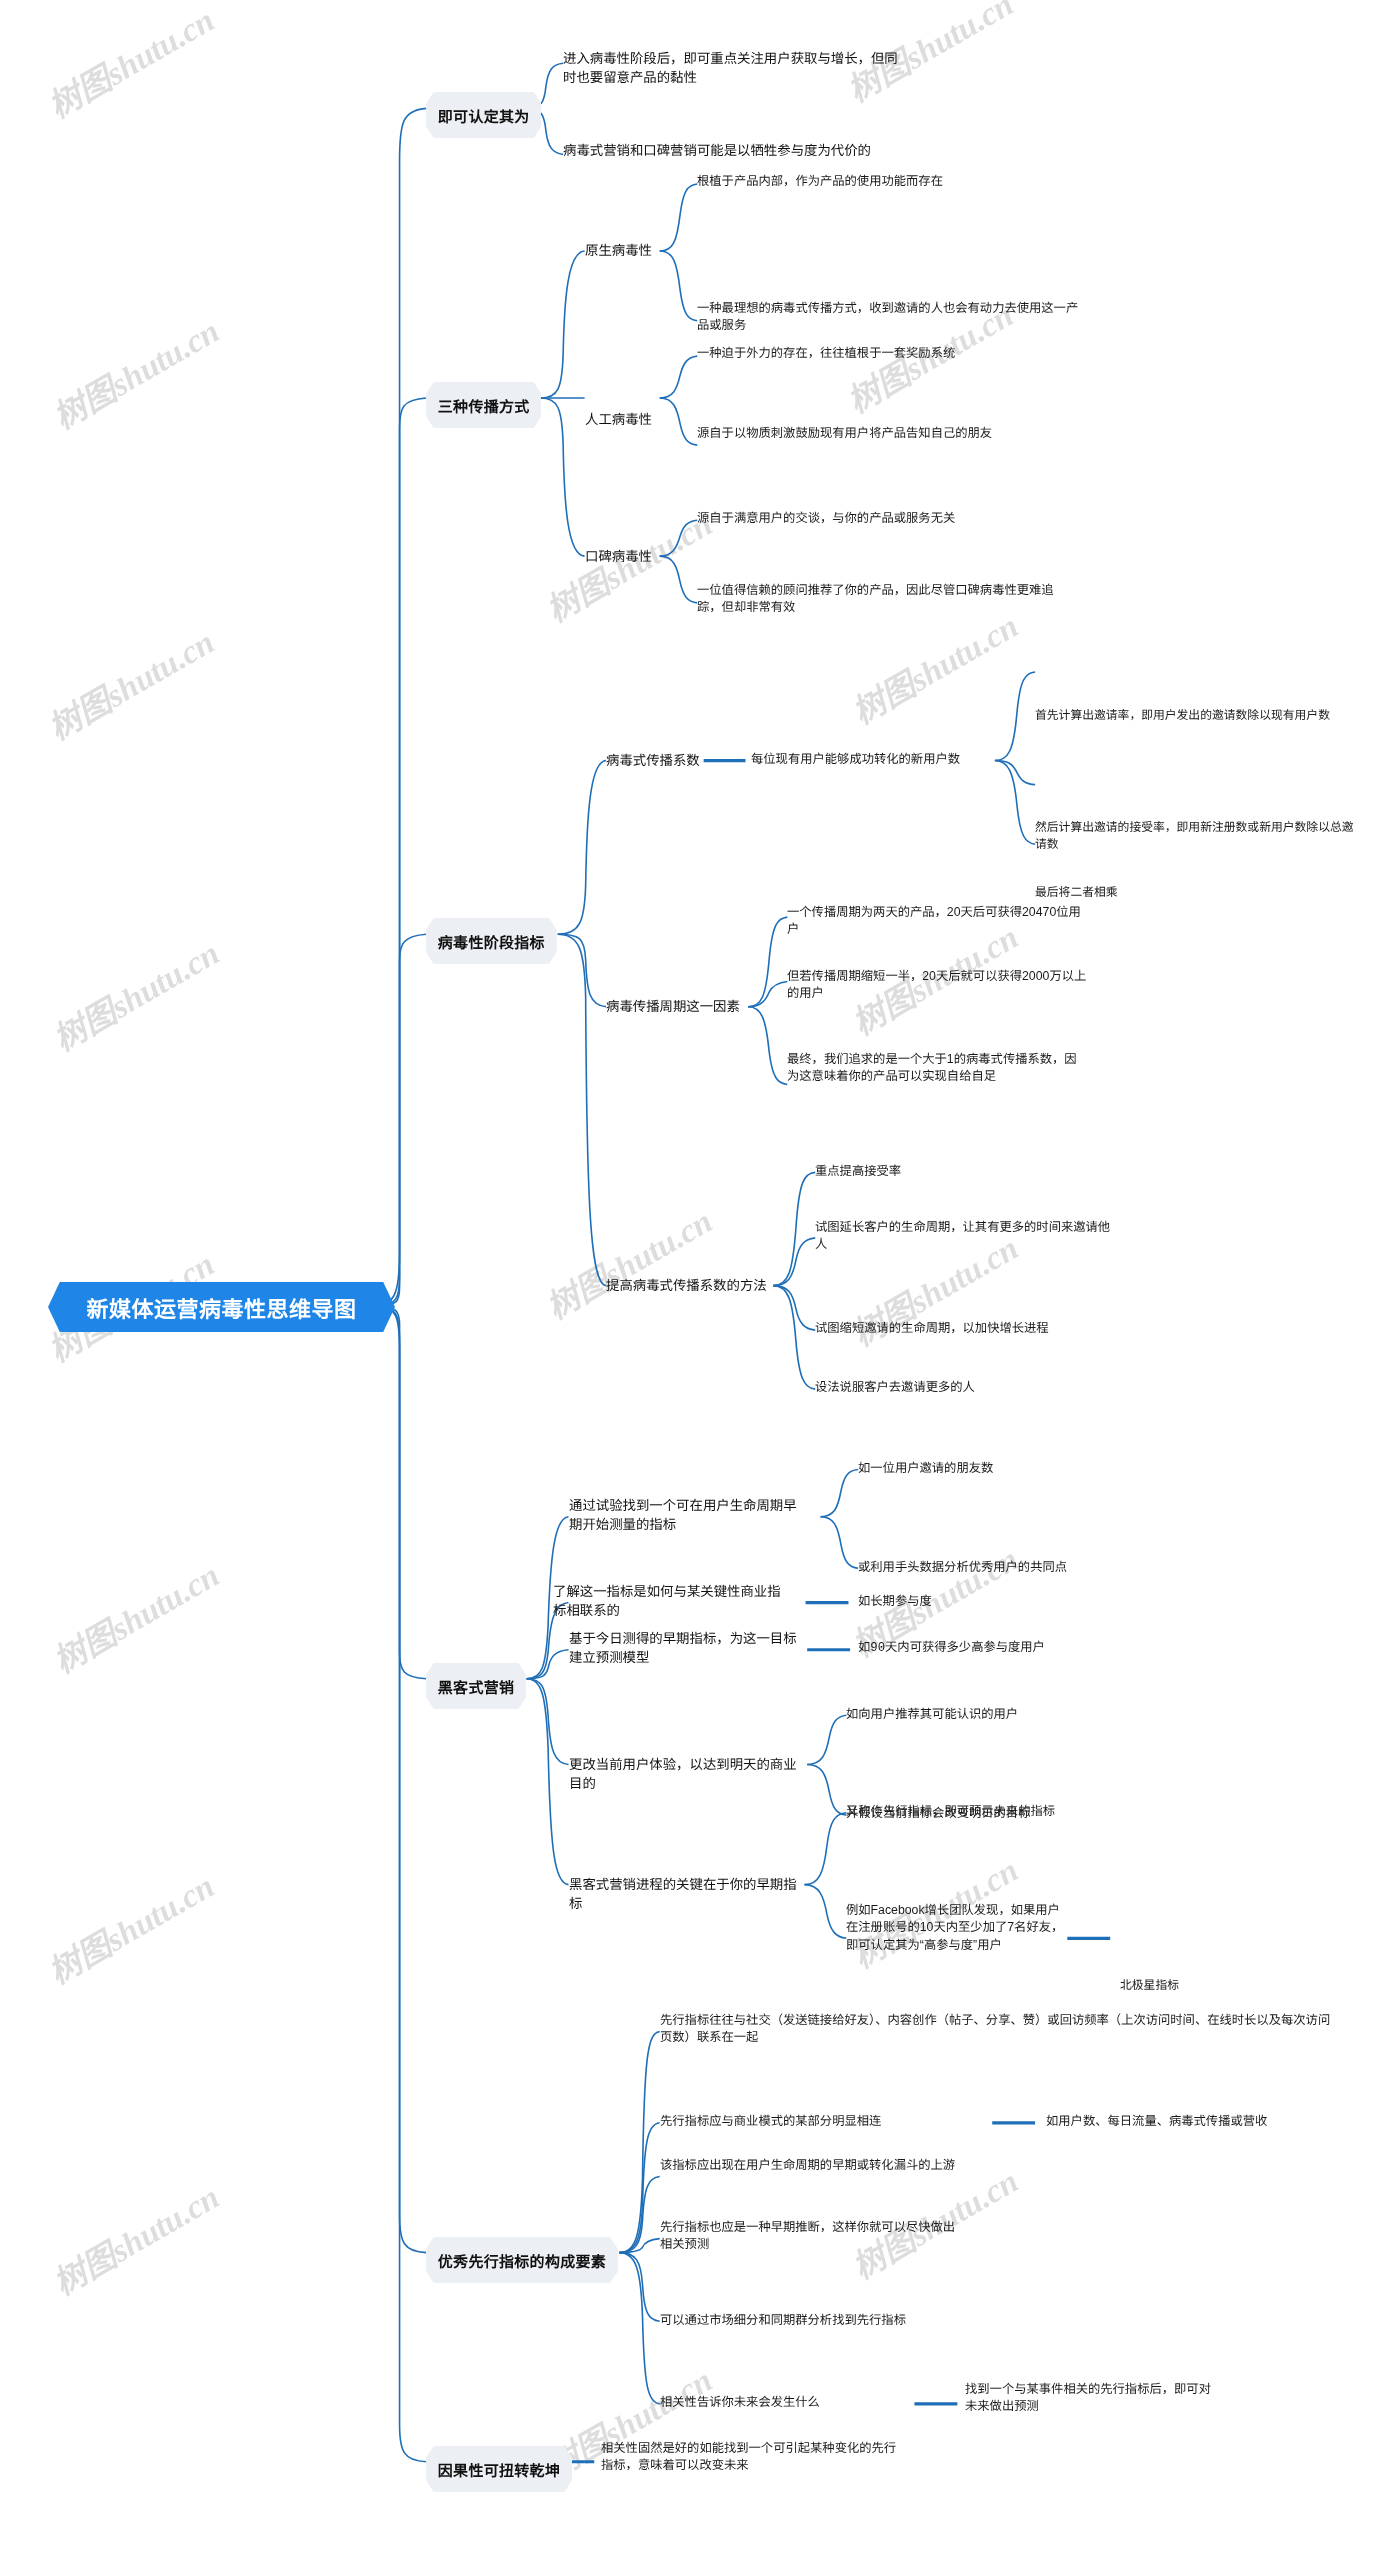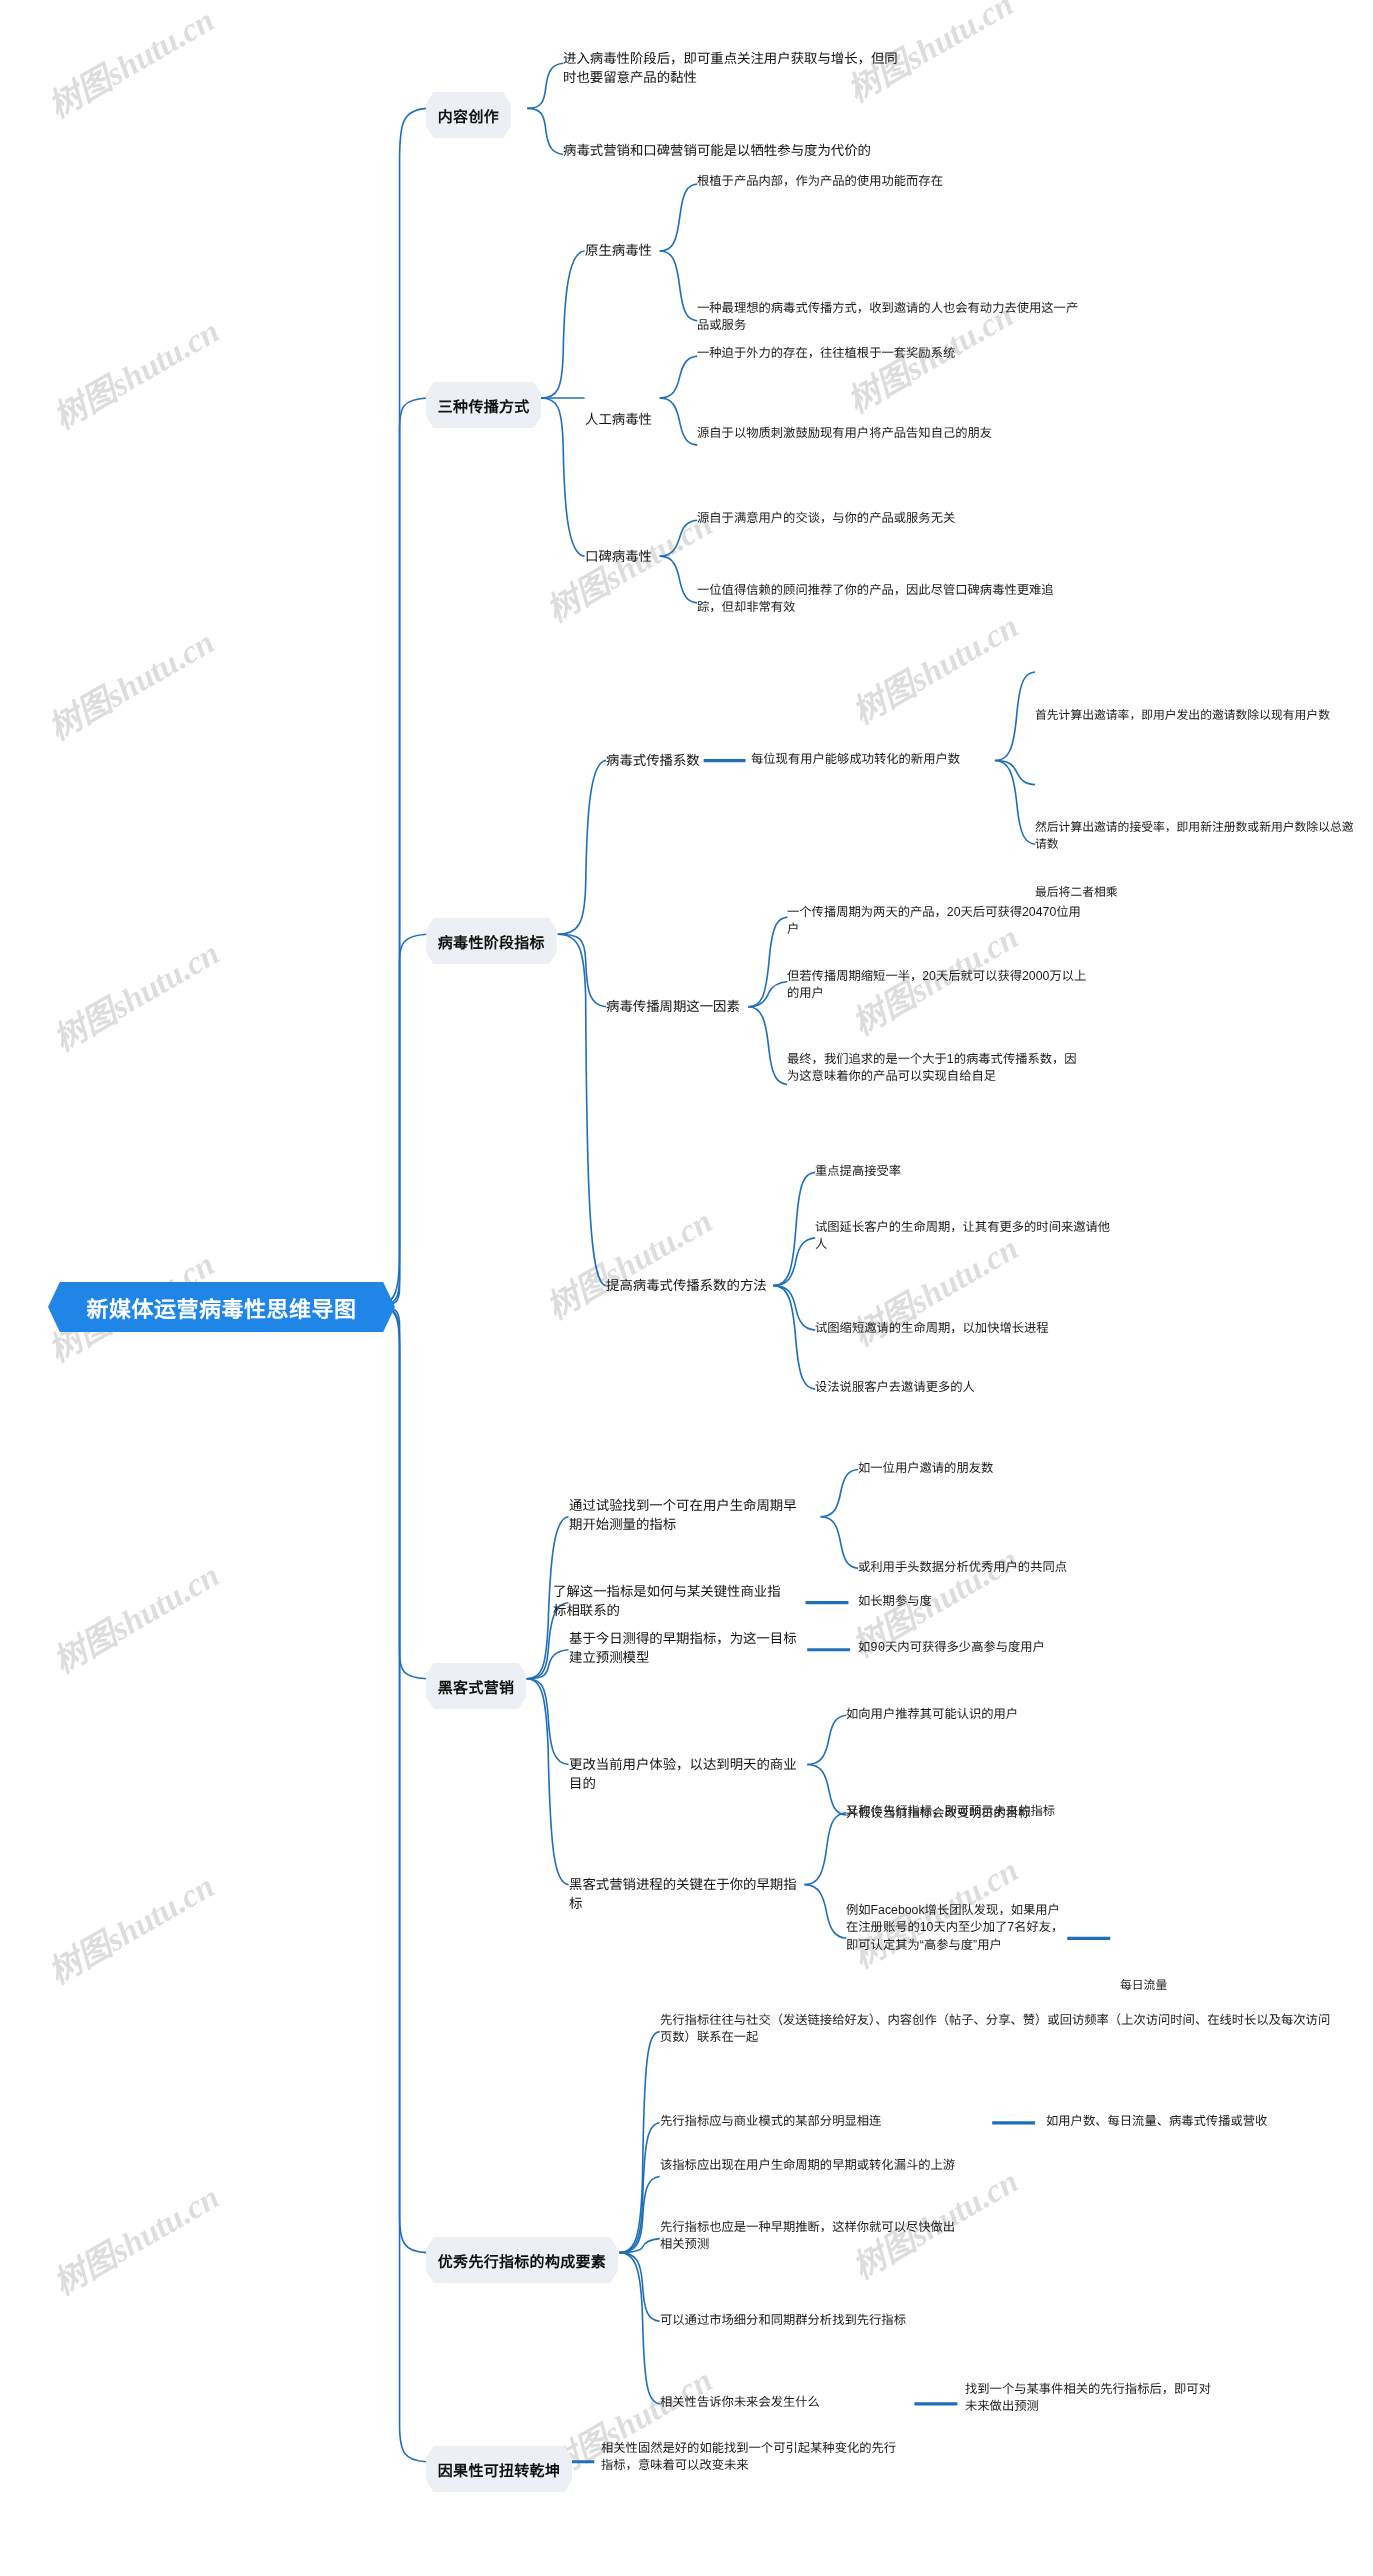--- a/index.html
+++ b/index.html
@@ -168,21 +168,21 @@
       <path d="M1850,3958 L1930,3958" stroke-width="6"></path>
 
       <path d="M1705,4482 L1785,4482" stroke-width="6"></path>
 
       <path d="M1028,4590 L1108,4590" stroke-width="6"></path>
     </g>
   </svg>
 
   <div class="root" style="left:48px; top:1282px; width:311px; height:35px;">新媒体运营病毒性思维导图</div>
 
-  <div class="branch" style="left:426px; top:92px; height:32px;">内容创作</div>
+  <div class="branch" style="left:426px; top:92px; height:32px;">即可认定其为</div>
   <div class="node lvl2" style="left:563px; top:49px; width:343px;">进入病毒性阶段后，即可重点关注用户获取与增长，但同时也要留意产品的黏性</div>
   <div class="node lvl2" style="left:563px; top:141px; width:343px;">病毒式营销和口碑营销可能是以牺牲参与度为代价的</div>
 
   <div class="branch" style="left:426px; top:382px; height:32px;">三种传播方式</div>
 
   <div class="node lvl2" style="left:585px; top:241px; width:134px;">原生病毒性</div>
   <div class="node lvl3" style="left:697px; top:173px; width:397px;">根植于产品内部，作为产品的使用功能而存在</div>
   <div class="node lvl3" style="left:697px; top:300px; width:386px;">一种最理想的病毒式传播方式，收到邀请的人也会有动力去使用这一产品或服务</div>
 
   <div class="node lvl2" style="left:585px; top:388px; width:134px;margin-top:22px;">人工病毒性</div>
@@ -224,21 +224,21 @@
   <div class="node lvl2" style="left:569px; top:1629px; width:236px;">基于今日测得的早期指标，为这一目标建立预测模型</div>
   <div class="node lvl3" style="left:858px; top:1640px; width:257px;font-family:Liberation Mono, monospace;">如90天内可获得多少高参与度用户</div>
 
   <div class="node lvl2" style="left:569px; top:1755px; width:236px;">更改当前用户体验，以达到明天的商业目的</div>
   <div class="node lvl3" style="left:846px; top:1706px; width:268px;">如向用户推荐其可能认识的用户</div>
   <div class="node lvl3" style="left:846px; top:1805px; width:268px;">并假设当前指标会改变明日的目标</div>
 
   <div class="node lvl2" style="left:569px; top:1875px; width:236px;">黑客式营销进程的关键在于你的早期指标</div>
   <div class="node lvl3" style="left:846px; top:1803px; width:290px;">又称作先行指标，即可预示未来的指标</div>
   <div class="node lvl3" style="left:846px; top:1902px; width:225px;">例如Facebook增长团队发现，如果用户在注册账号的10天内至少加了7名好友，即可认定其为“高参与度”用户</div>
-  <div class="node lvl4" style="left:1120px; top:1929px; width:161px;">每日流量</div>
+  <div class="node lvl4" style="left:1120px; top:1929px; width:161px;">北极星指标</div>
 
   <div class="branch" style="left:426px; top:2237px; height:32px;">优秀先行指标的构成要素</div>
 
   <div class="node lvl3" style="left:660px; top:2012px; width:681px;">先行指标往往与社交（发送链接给好友）、内容创作（帖子、分享、赞）或回访频率（上次访问时间、在线时长以及每次访问页数）联系在一起</div>
   <div class="node lvl3" style="left:660px; top:2113px; width:333px;">先行指标应与商业模式的某部分明显相连</div>
   <div class="node lvl3" style="left:1046px; top:2113px; width:300px;">如用户数、每日流量、病毒式传播或营收</div>
   <div class="node lvl3" style="left:660px; top:2157px; width:300px;">该指标应出现在用户生命周期的早期或转化漏斗的上游</div>
   <div class="node lvl3" style="left:660px; top:2219px; width:300px;">先行指标也应是一种早期推断，这样你就可以尽快做出相关预测</div>
   <div class="node lvl3" style="left:660px; top:2312px; width:343px;">可以通过市场细分和同期群分析找到先行指标</div>
   <div class="node lvl3" style="left:660px; top:2394px; width:252px;">相关性告诉你未来会发生什么</div>

